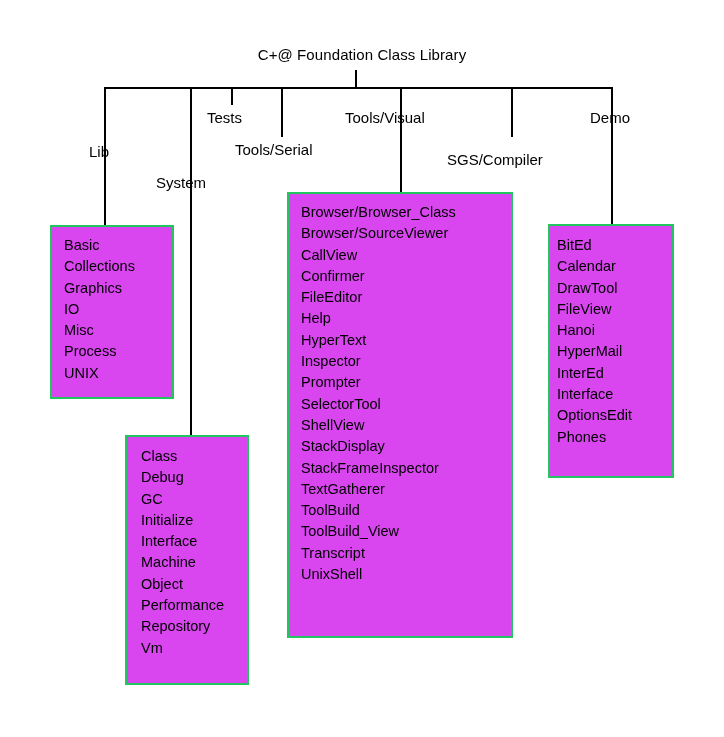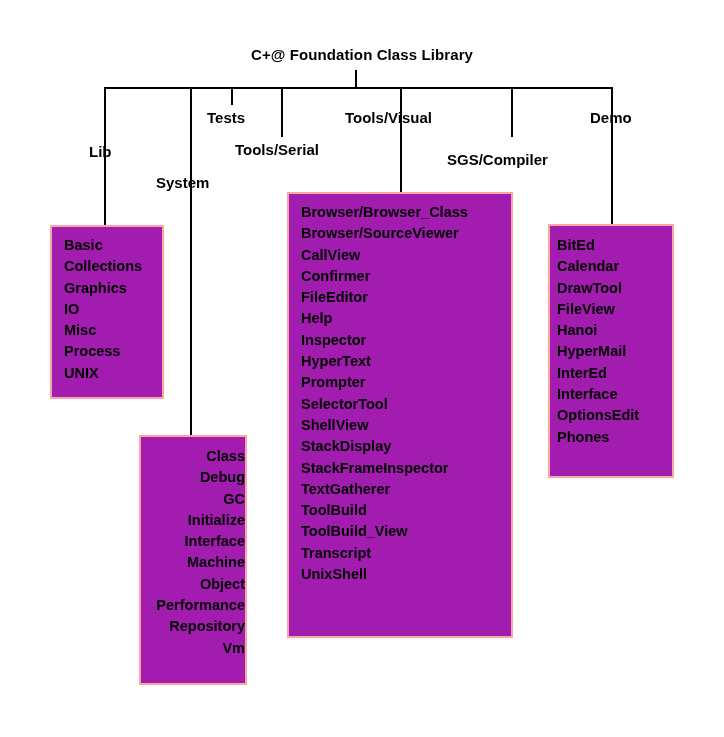--- a/index.html
+++ b/index.html
@@ -8,21 +8,20 @@
     background: #ffffff;
   }
   #diagram {
     position: relative;
     width: 724px;
     height: 737px;
     background: #ffffff;
     font-family: "Liberation Sans", sans-serif;
     color: #000000;
     overflow: hidden;
-    font-weight: bold;
   }
 
   
   .title {
     position: absolute;
     left: 0;
     top: 46px;
     width: 724px;
     text-align: center;
     font-size: 15px;
@@ -46,37 +45,37 @@
   .branch-label {
     position: absolute;
     font-size: 15px;
     white-space: nowrap;
     line-height: 1;
   }
 
   
   .node-box {
     position: absolute;
-    border: 2px solid #fca5a5;
-    background: #a21caf;
+    border: 2px solid #22c55e;
+    background: #d946ef;
     box-sizing: border-box;
   }
   .node-box ul {
     list-style: none;
     margin: 0;
     padding: 0;
   }
   .node-box li {
     font-size: 14.5px;
     line-height: 21.3px;
     white-space: nowrap;
   }
-  .box-lib   { left: 50px;  top: 225px; width: 114px; height: 174px; }
+  .box-lib   { left: 50px;  top: 225px; width: 124px; height: 174px; }
   .box-lib ul   { padding: 8px 0 0 12px; }
-  .box-system{ left: 139px; top: 435px; width: 108px; height: 250px; text-align: right; }
+  .box-system{ left: 125px; top: 435px; width: 124px; height: 250px; }
   .box-system ul{ padding: 9px 0 0 14px; }
   .box-tools { left: 287px; top: 192px; width: 226px; height: 446px; }
   .box-tools ul { padding: 8px 0 0 12px; }
   .box-demo  { left: 548px; top: 224px; width: 126px; height: 254px; }
   .box-demo ul  { padding: 9px 0 0 7px; }
 </style>
 </head>
 <body>
 
 <div id="diagram">
@@ -137,22 +136,22 @@
   </div>
 
   <div class="node-box box-tools">
     <ul>
       <li>Browser/Browser_Class</li>
       <li>Browser/SourceViewer</li>
       <li>CallView</li>
       <li>Confirmer</li>
       <li>FileEditor</li>
       <li>Help</li>
+      <li>HyperText</li>
       <li>Inspector</li>
-      <li>HyperText</li>
       <li>Prompter</li>
       <li>SelectorTool</li>
       <li>ShellView</li>
       <li>StackDisplay</li>
       <li>StackFrameInspector</li>
       <li>TextGatherer</li>
       <li>ToolBuild</li>
       <li>ToolBuild_View</li>
       <li>Transcript</li>
       <li>UnixShell</li>

